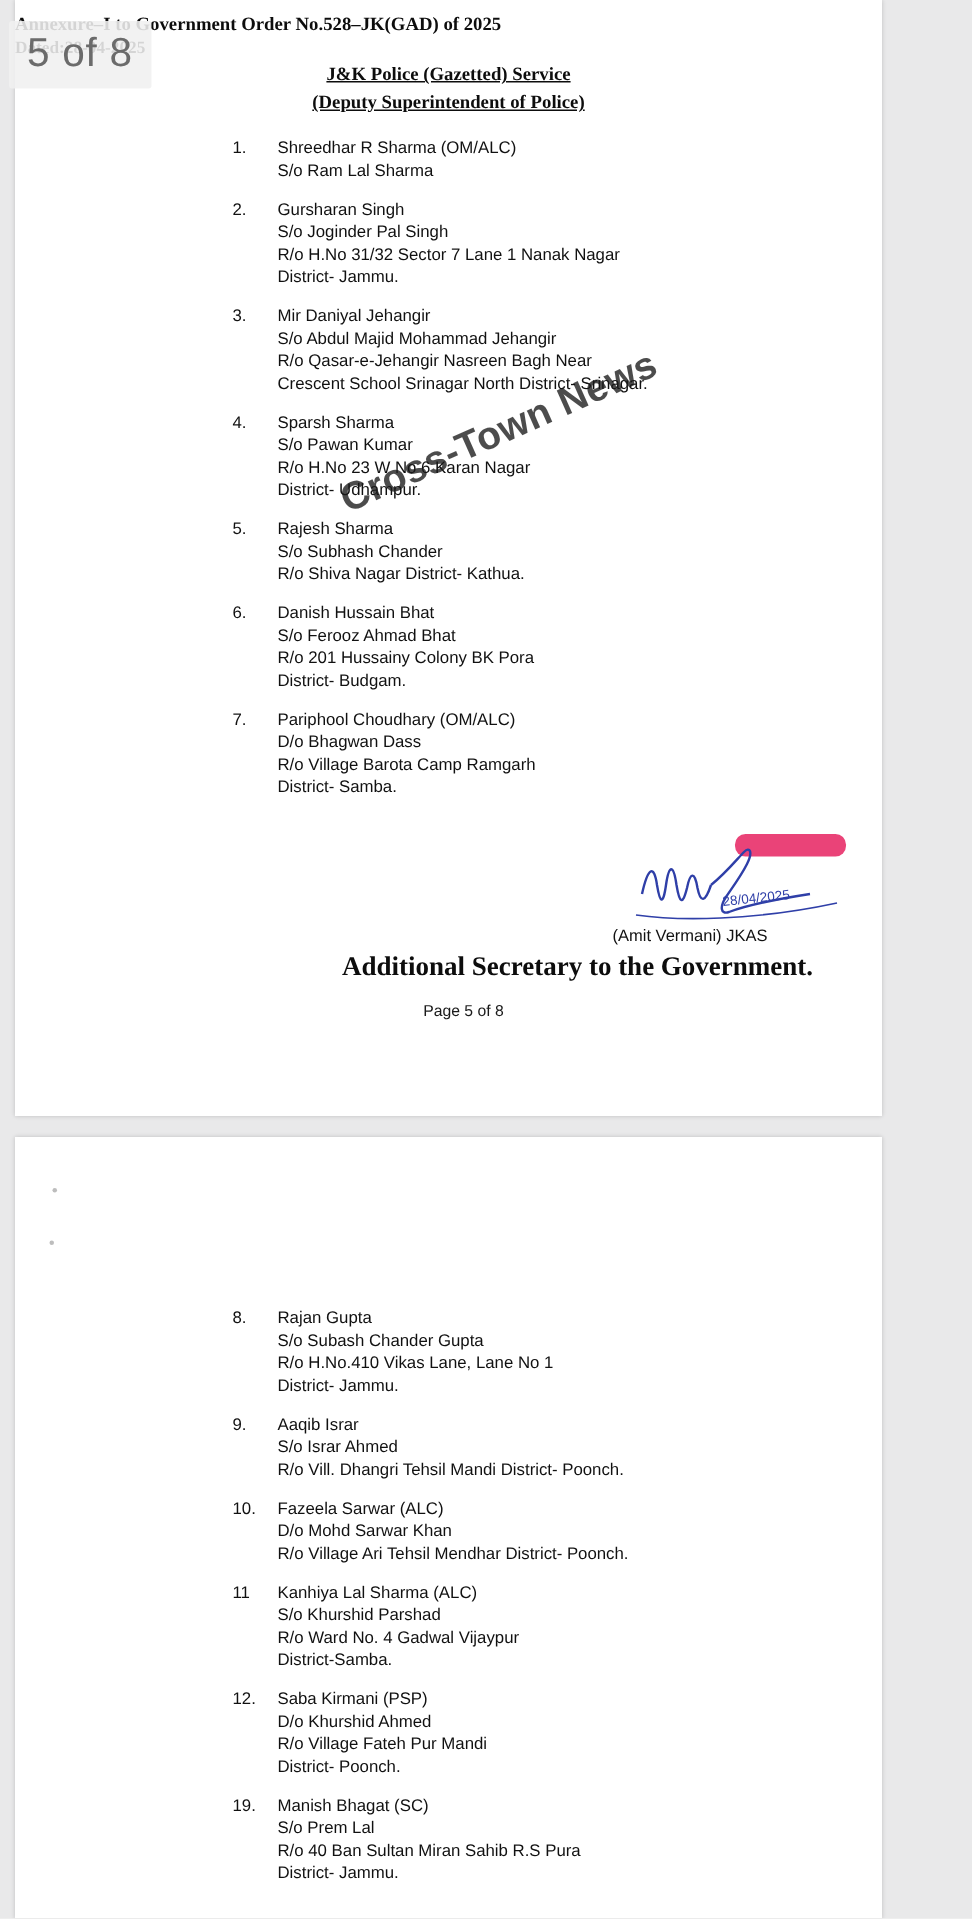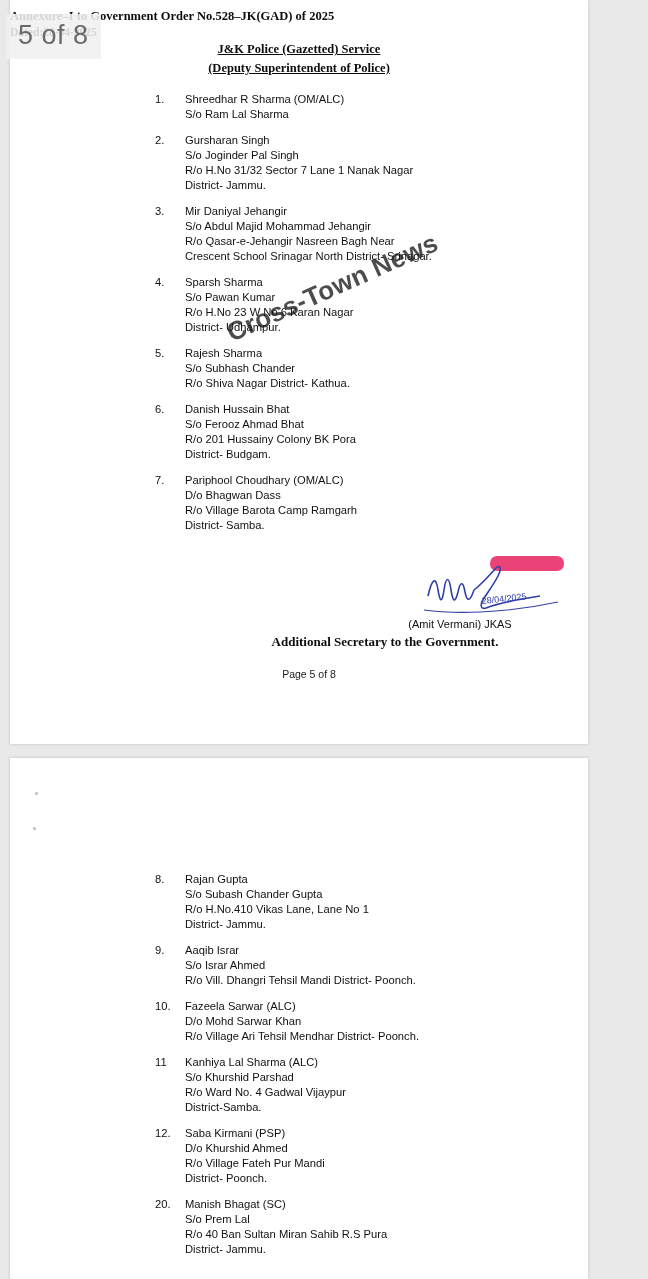--- a/index.html
+++ b/index.html
@@ -116,21 +116,21 @@
     color: #111;
   }
   .sign-title {
     position: absolute;
     left: 180px;
     top: 90px;
     width: 390px;
     text-align: center;
     font-family: "Liberation Serif", serif;
     font-weight: bold;
-    font-size: 13px;
+    font-size: 18px;
     color: #0d0d0d;
   }
   .page-footer {
     position: absolute;
     left: 0;
     right: 0;
     top: 668px;
     text-align: center;
     font-family: "Liberation Sans", sans-serif;
     font-size: 10.5px;
@@ -325,21 +325,21 @@
           <div class="num">12.</div>
           <div class="lines">
             <div>Saba Kirmani (PSP)</div>
             <div>D/o Khurshid Ahmed</div>
             <div>R/o Village Fateh Pur Mandi</div>
             <div>District- Poonch.</div>
           </div>
         </div>
 
         <div class="entry">
-          <div class="num">20.</div>
+          <div class="num">19.</div>
           <div class="lines">
             <div>Manish Bhagat (SC)</div>
             <div>S/o Prem Lal</div>
             <div>R/o 40 Ban Sultan Miran Sahib R.S Pura</div>
             <div>District- Jammu.</div>
           </div>
         </div>
 
       </div>
     </div>

